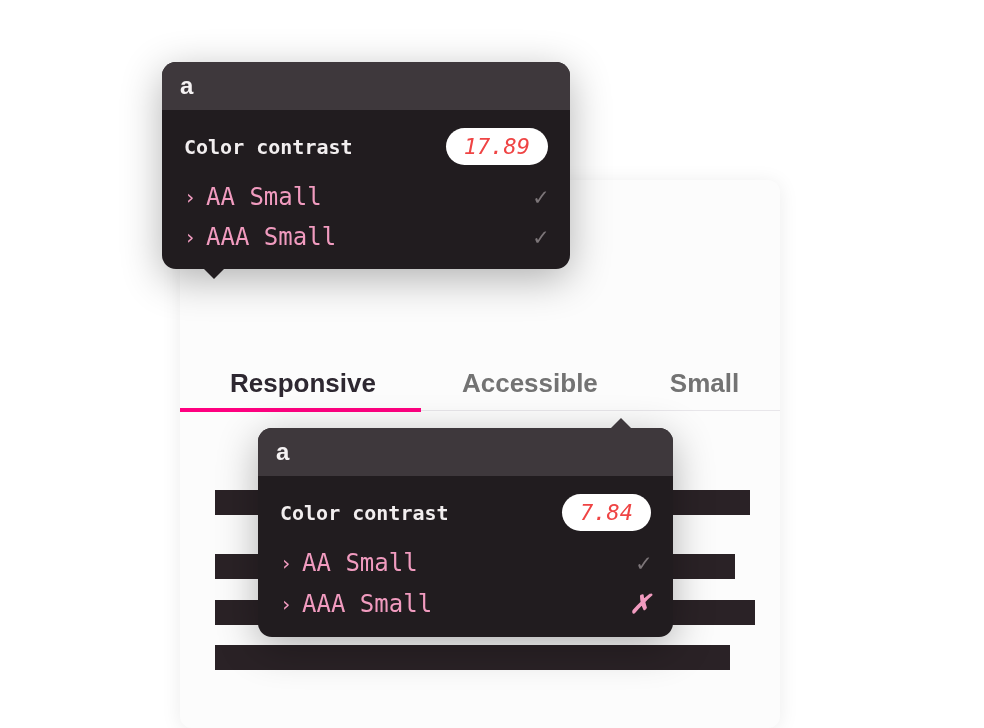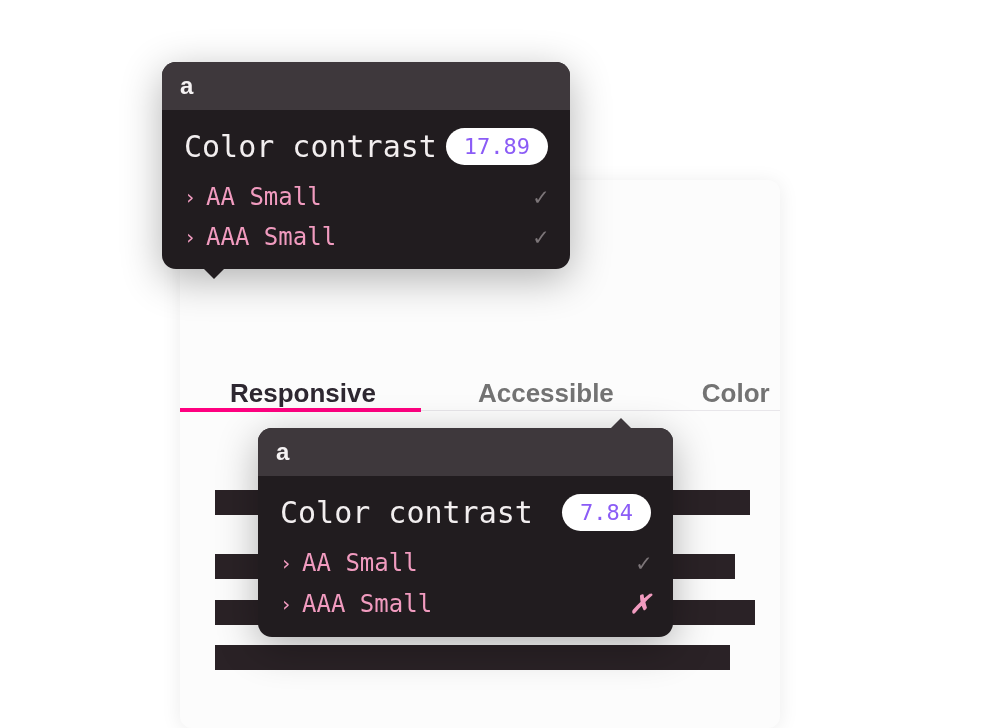--- a/index.html
+++ b/index.html
@@ -23,24 +23,24 @@
       left: 180px;
       width: 600px;
       height: 548px;
       background: #fcfcfc;
       border-radius: 12px;
       box-shadow: 0 2px 20px rgba(0,0,0,0.08);
     }
     
     .tabs {
       position: absolute;
-      top: 360px;
-      left: 180px;
-      display: flex;
-      gap: 16px;
+      top: 350px;
+      left: 180px;
+      display: flex;
+      gap: 0;
       width: 600px;
     }
     
     .tab {
       font-size: 26px;
       font-weight: 700;
       color: #737373;
       padding: 18px 36px 22px 36px;
       cursor: pointer;
       position: relative;
@@ -107,30 +107,32 @@
     
     .contrast-row {
       display: flex;
       align-items: center;
       justify-content: space-between;
       margin-bottom: 18px;
     }
     
     .contrast-label {
       color: #f2eeef;
-      font-size: 30px;
+      font-size: 20px;
+      font-weight: bold;
     }
     
     .contrast-badge {
       background: #ffffff;
-      color: #8b5cf6;
+      color: #ef4444;
       border-radius: 999px;
       padding: 6px 18px;
       font-size: 22px;
       font-weight: 500;
+      font-style: italic;
     }
     
     .check-row {
       display: flex;
       align-items: center;
       justify-content: space-between;
       margin-bottom: 12px;
     }
     
     .check-row:last-child {
@@ -203,21 +205,21 @@
 </head>
 <body>
 
 <div class="card"></div>
 
 <div class="tab-divider"></div>
 
 <div class="tabs">
   <div class="tab tab-responsive">Responsive</div>
   <div class="tab">Accessible</div>
-  <div class="tab">Color</div>
+  <div class="tab">Small</div>
 </div>
 
 <div class="tab-underline"></div>
 
 <div class="bar bar1"></div>
 <div class="bar bar2"></div>
 <div class="bar bar3"></div>
 <div class="bar bar4"></div>
 
 <div class="tooltip tooltip1">

